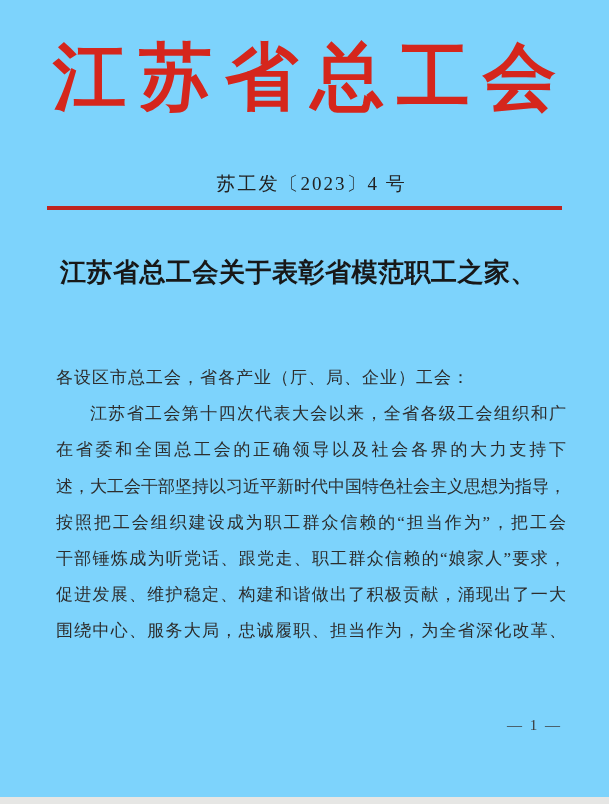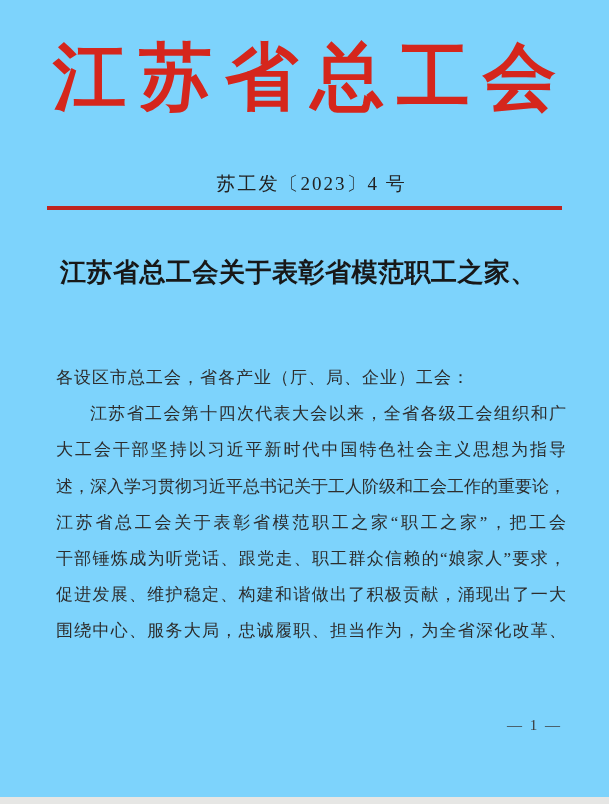--- a/index.html
+++ b/index.html
@@ -113,23 +113,23 @@
 
   <div class="red-rule"></div>
 
   <div class="doc-title">
     <div>江苏省总工会关于表彰省模范职工之家、</div>
   </div>
 
   <div class="body-block">
     <div class="line salutation">各设区市总工会，省各产业（厅、局、企业）工会：</div>
     <div class="line indent">江苏省工会第十四次代表大会以来，全省各级工会组织和广</div>
-    <div class="line">大工会干部坚持以习近平新时代中国特色社会主义思想为指导</div>
-    <div class="line">述，深入学习贯彻习近平总书记关于工人阶级和工会工作的重要论，</div>
-    <div class="line">江苏省总工会关于表彰省模范职工之家“职工之家”，把工会</div>
+    <div class="line">在省委和全国总工会的正确领导以及社会各界的大力支持下</div>
+    <div class="line">述，大工会干部坚持以习近平新时代中国特色社会主义思想为指导，</div>
+    <div class="line">按照把工会组织建设成为职工群众信赖的“担当作为”，把工会</div>
     <div class="line">干部锤炼成为听党话、跟党走、职工群众信赖的“娘家人”要求，</div>
     <div class="line">促进发展、维护稳定、构建和谐做出了积极贡献，涌现出了一大</div>
     <div class="line">围绕中心、服务大局，忠诚履职、担当作为，为全省深化改革、</div>
   </div>
 
   <div class="page-number">— 1 —</div>
 
   <div class="bottom-strip"></div>
 
 </div>

